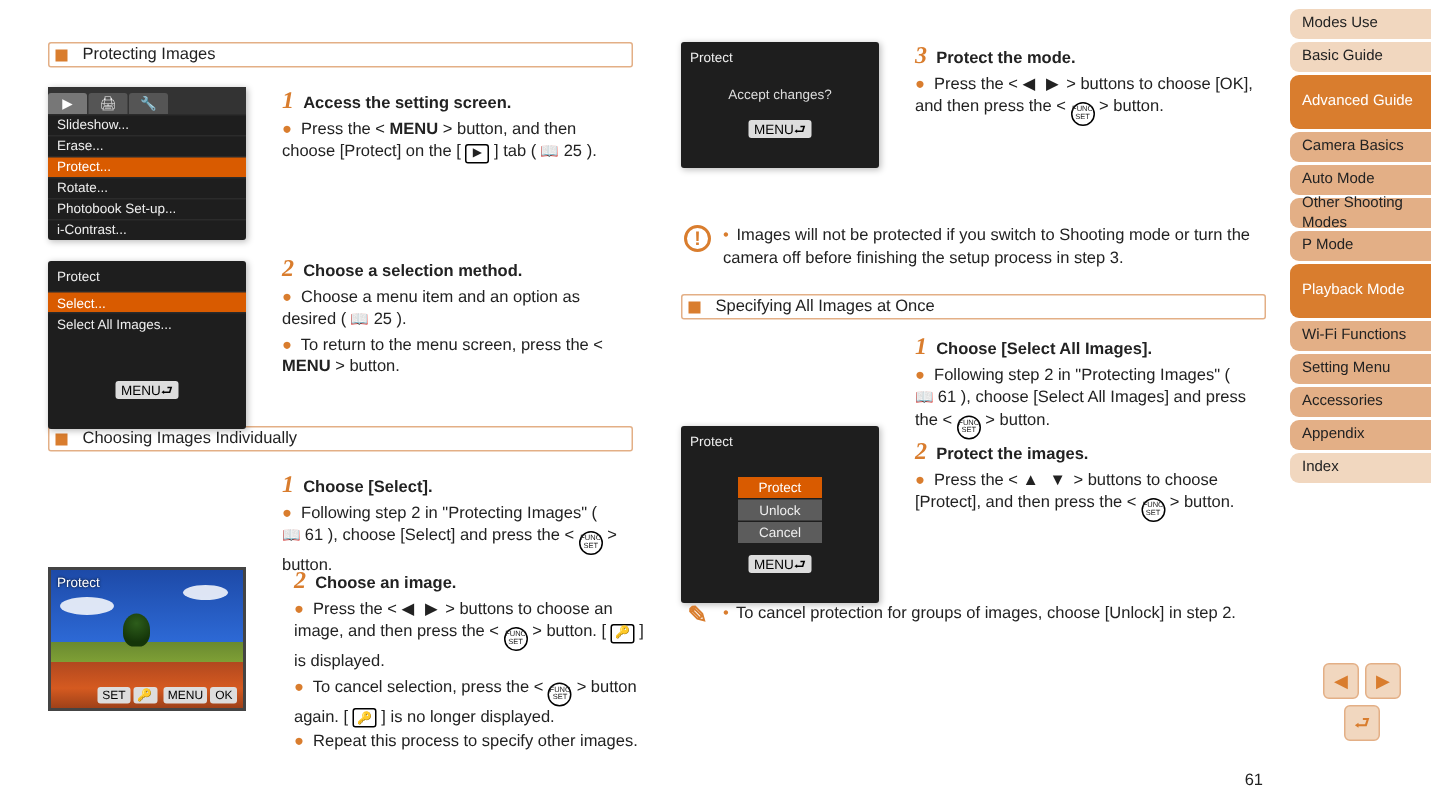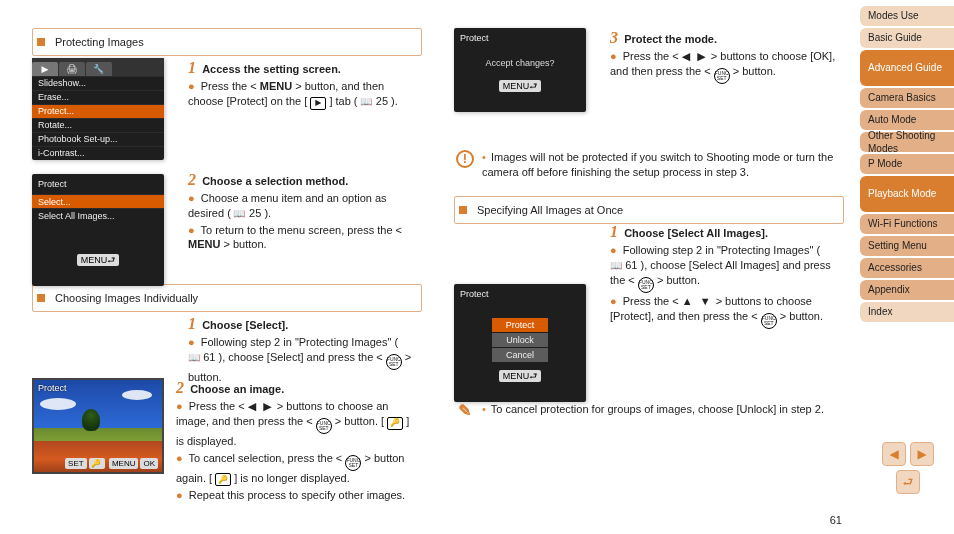--- a/index.html
+++ b/index.html
@@ -54,21 +54,21 @@
     background:var(--wash);
     border:1px solid var(--accent-soft);
     border-radius:4px;
     display:flex;align-items:center;justify-content:center;
     font-size:12px;color:var(--accent);
     cursor:pointer;
   }
   
   .secbar{
     position:absolute;
-    height:28px;
+    height:17px;
     border:1px solid var(--accent-soft);
     border-radius:2px;
     display:flex;align-items:center;
     padding-left:22px;
     font-size:11px;
   }
   .secbar::before{
     content:"";
     position:absolute;
     left:4px;top:50%;transform:translateY(-50%);
@@ -309,21 +309,21 @@
   <p><span class="num">1</span>&nbsp;
      <span class="title">Choose [Select].</span></p>
   <p><span class="bullet">●</span>
      <span>Following step 2 in "Protecting Images" (</span>
      <span class="manref">61</span>
      <span>), choose [Select] and press the &lt;</span>
      <span class="funcset">FUNC<br>SET</span>
      <span>&gt; button.</span></p>
 </div>
 
-<div class="step" style="left:176px;top:378px;width:234px">
+<div class="step" style="left:196px;top:378px;width:234px">
   <p><span class="num">2</span>&nbsp;
      <span class="title">Choose an image.</span></p>
   <p><span class="bullet">●</span>
      <span>Press the &lt;</span>
      <span class="arrows">◀ ▶</span>
      <span>&gt; buttons to choose an image, and then press the &lt;</span>
      <span class="funcset">FUNC<br>SET</span>
      <span>&gt; button. [</span>
      <span class="keybox">🔑</span>
      <span>] is displayed.</span></p>
@@ -361,20 +361,22 @@
      <span class="title">Choose [Select All Images].</span></p>
   <p><span class="bullet">●</span>
      <span>Following step 2 in "Protecting Images" (</span>
      <span class="manref">61</span>
      <span>), choose [Select All Images] and press the &lt;</span>
      <span class="funcset">FUNC<br>SET</span>
      <span>&gt; button.</span></p>
 </div>
 
 <div class="step" style="left:610px;top:292px;width:234px">
+  <p><span class="num">2</span>&nbsp;
+     <span class="title">Protect the images.</span></p>
   <p><span class="bullet">●</span>
      <span>Press the &lt;</span>
      <span class="arrows">▲ ▼</span>
      <span>&gt; buttons to choose [Protect], and then press the &lt;</span>
      <span class="funcset">FUNC<br>SET</span>
      <span>&gt; button.</span></p>
 </div>
 
 <div class="callout note" style="left:456px;top:402px">
   <div class="icon">✎</div>

